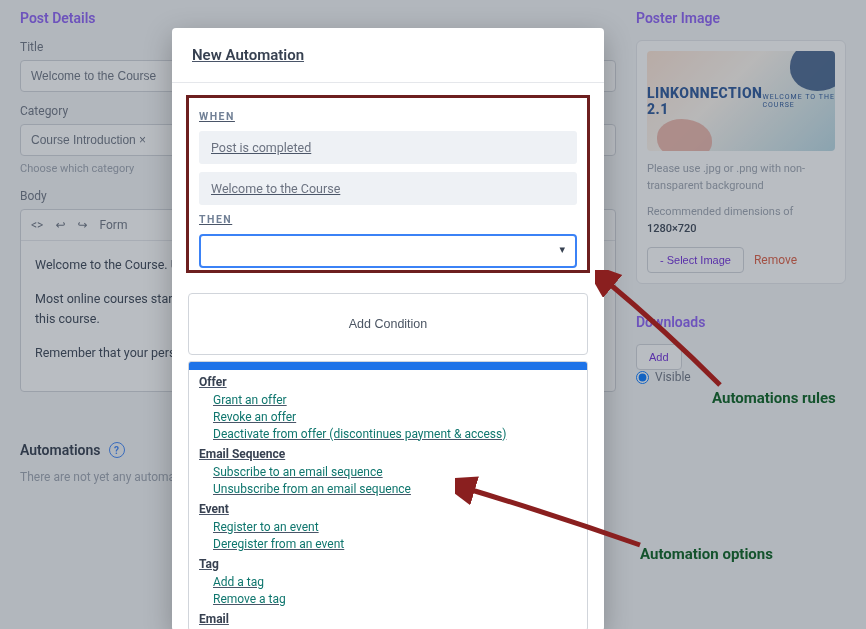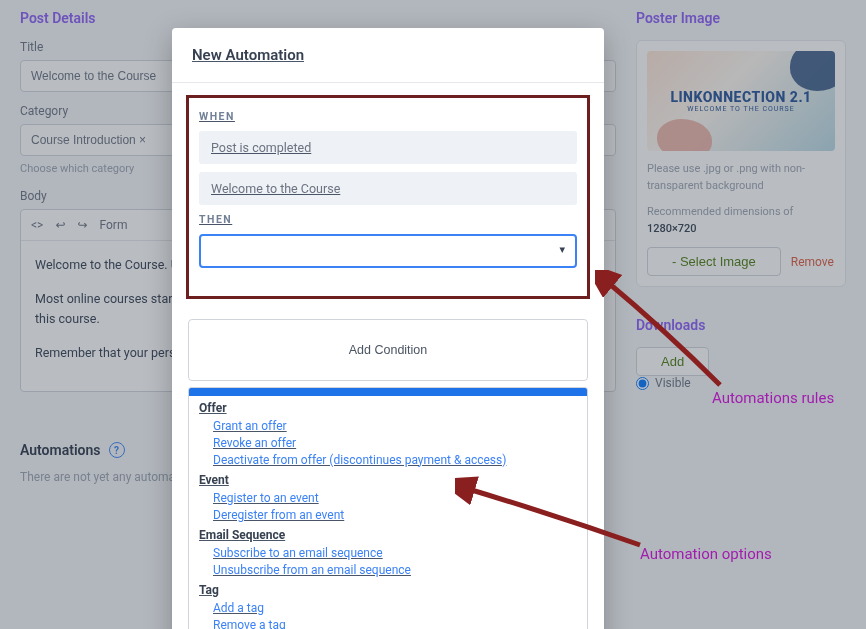--- a/index.html
+++ b/index.html
@@ -108,21 +108,20 @@
     }
     .poster-preview {
       width: 100%;
       height: 100px;
       background: linear-gradient(135deg, #fde4d4 0%, #fef7f0 40%, #b8d8e3 100%);
       border-radius: 4px;
       margin-bottom: 10px;
       position: relative;
       overflow: hidden;
       display: flex;
-      flex-direction: column;
       align-items: center;
       justify-content: center;
     }
     .poster-preview::before {
       content: '';
       position: absolute;
       width: 60px; height: 50px;
       background: #2b4c7e;
       border-radius: 50% 40% 55% 45%;
       top: -10px; right: -15px;
@@ -156,26 +155,26 @@
       line-height: 1.5;
       margin-bottom: 10px;
     }
     .dim-strong { color: #374151; font-weight: 500; }
     .poster-actions {
       display: flex;
       align-items: center;
       gap: 10px;
     }
     .btn-outline {
-      padding: 6px 24px;
+      padding: 6px 12px;
       border: 1px solid #d1d5db;
       border-radius: 4px;
       background: #fff;
-      font-size: 13px;
-      color: #4d7c0f;
+      font-size: 11px;
+      color: #6d28d9;
       cursor: pointer;
     }
     .link-danger {
       color: #dc5a3f;
       font-size: 12px;
       cursor: pointer;
     }
     .downloads-btn-wrap {
       margin-top: 11px;
     }
@@ -210,21 +209,21 @@
     .modal-title {
       font-size: 15px;
       font-weight: 600;
       color: #374151;
     }
     .modal-body {
       padding: 14px 16px 8px;
     }
     .rules-box {
       border: 3px solid #6d1f1f;
-      padding: 12px 10px 28px;
+      padding: 12px 10px 2px;
       margin: -2px -2px 12px -2px;
     }
     .rules-label {
       font-size: 10.5px;
       font-weight: 700;
       letter-spacing: 1.5px;
       color: #718096;
       margin-bottom: 8px;
     }
     .readonly-box {
@@ -283,44 +282,45 @@
       padding: 3px 10px 0;
     }
     .dd-group-title {
       font-size: 12px;
       font-weight: 700;
       color: #374151;
       padding: 2px 0;
     }
     .dd-item {
       font-size: 12px;
-      color: #3b82f6;
+      color: #0f766e;
       padding: 1.5px 0 1.5px 14px;
       cursor: pointer;
     }
     
     .anno {
       position: absolute;
       z-index: 20;
       pointer-events: none;
     }
     .arrow1 {
       top: 270px;
       left: 595px;
     }
     .arrow2 {
       top: 460px;
       left: 455px;
     }
     .anno-label {
       position: absolute;
       font-size: 15px;
-      color: #a21caf;
+      color: #14532d;
       line-height: 1.35;
       z-index: 25;
+      font-weight: bold;
     }
   </style>
 </head>
 <body>
 
 <div class="page-bg">
   <div class="left-col">
     <div class="section-title">Post Details</div>
 
     <div class="field-label">Title</div>
@@ -404,28 +404,28 @@
   <div class="dropdown-list">
     <div class="dropdown-highlight"></div>
     <div id="dd-content">
         <div class="dd-group">
           <div class="dd-group-title">Offer</div>
           <div class="dd-item">Grant an offer</div>
           <div class="dd-item">Revoke an offer</div>
           <div class="dd-item">Deactivate from offer (discontinues payment &amp; access)</div>
         </div>
         <div class="dd-group">
+          <div class="dd-group-title">Email Sequence</div>
+          <div class="dd-item">Subscribe to an email sequence</div>
+          <div class="dd-item">Unsubscribe from an email sequence</div>
+        </div>
+        <div class="dd-group">
           <div class="dd-group-title">Event</div>
           <div class="dd-item">Register to an event</div>
           <div class="dd-item">Deregister from an event</div>
-        </div>
-        <div class="dd-group">
-          <div class="dd-group-title">Email Sequence</div>
-          <div class="dd-item">Subscribe to an email sequence</div>
-          <div class="dd-item">Unsubscribe from an email sequence</div>
         </div>
         <div class="dd-group">
           <div class="dd-group-title">Tag</div>
           <div class="dd-item">Add a tag</div>
           <div class="dd-item">Remove a tag</div>
         </div>
         <div class="dd-group">
           <div class="dd-group-title">Email</div>
           <div class="dd-item">Send an email</div>
         </div>

